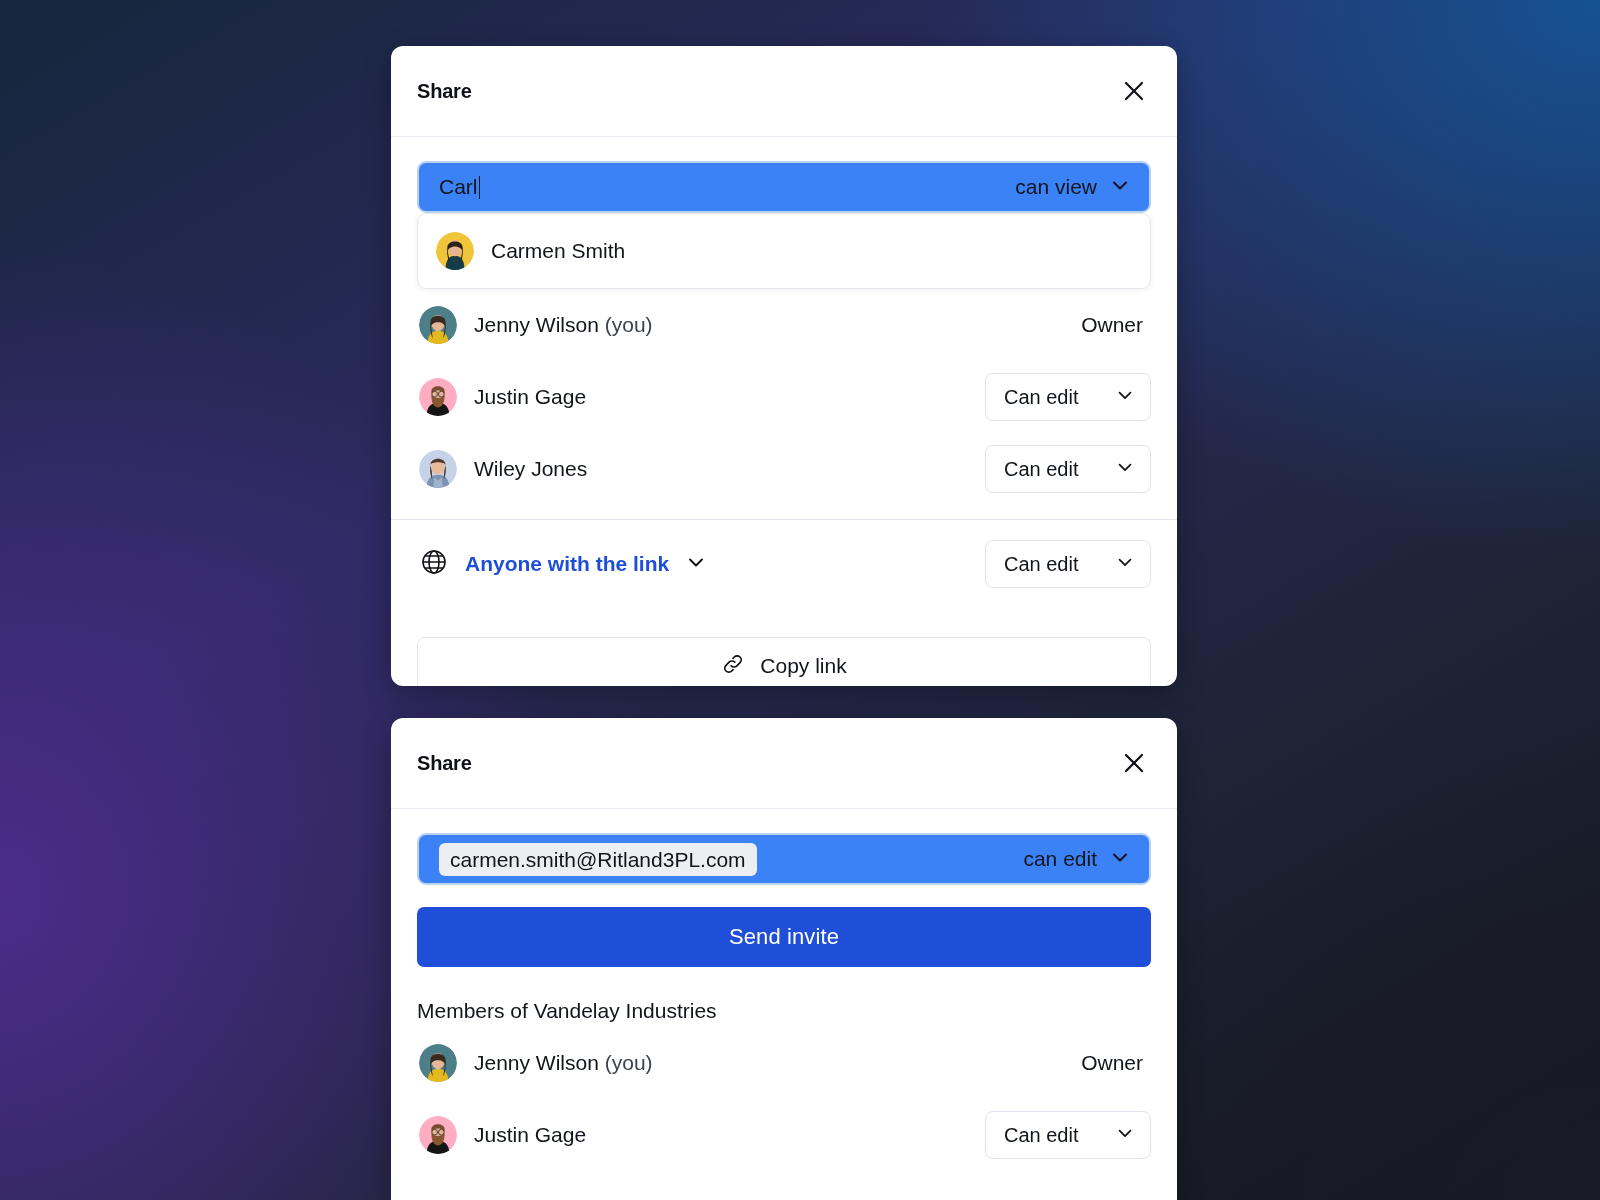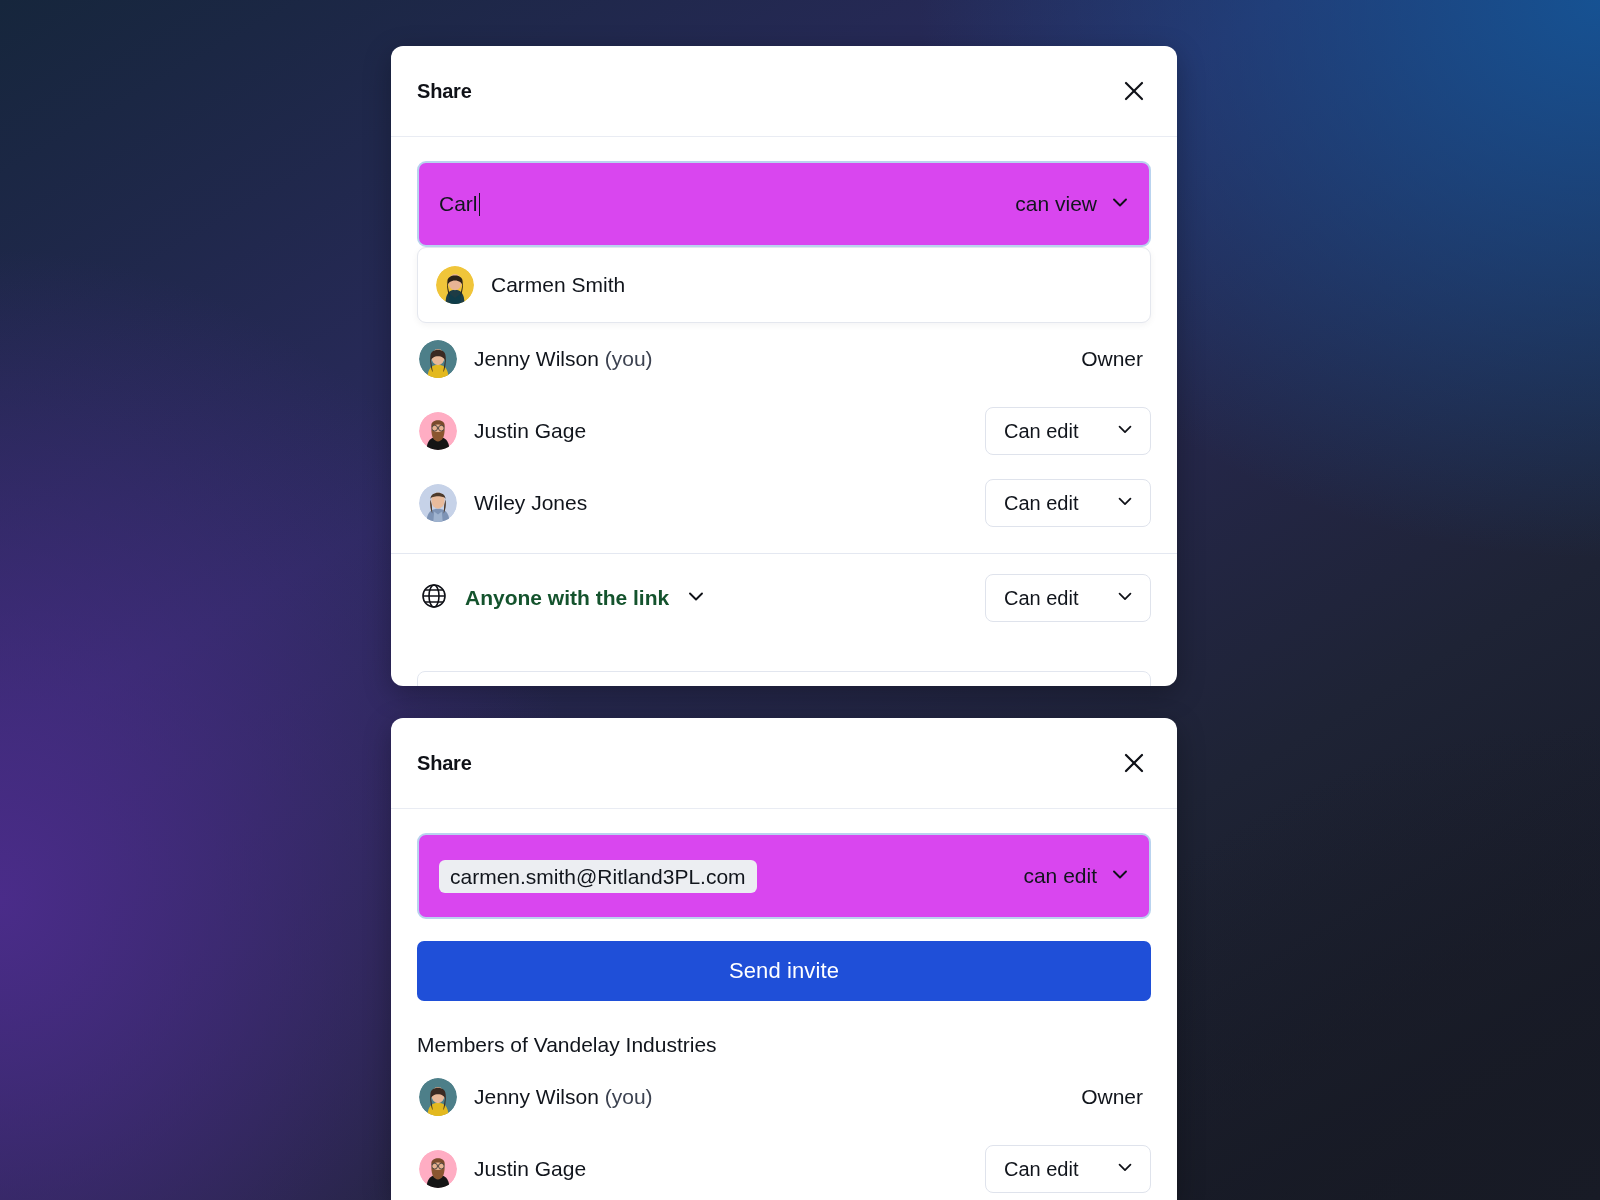--- a/index.html
+++ b/index.html
@@ -54,27 +54,27 @@
     cursor: pointer;
     background: none; border: none;
   }
   .close-btn svg { display: block; }
 
   
   .card-body { padding: 24px 26px 0 26px; }
 
   
   .invite-input {
-    height: 86px;
+    height: 52px;
     border: 2px solid #b9d3ef;
     border-radius: 9px;
     display: flex;
     align-items: center;
     padding: 0 18px 0 20px;
-    background: #d946ef;
+    background: #3b82f6;
     position: relative;
   }
   .invite-text {
     font-size: 21px;
     color: #11151c;
     flex: 1;
     display: flex;
     align-items: center;
   }
   .caret {
@@ -192,21 +192,21 @@
   .link-left {
     flex: 1;
     display: flex;
     align-items: center;
     gap: 16px;
     cursor: pointer;
   }
   .link-label {
     font-size: 21px;
     font-weight: 600;
-    color: #14532d;
+    color: #1d4ed8;
   }
 
   
   .copy-link-btn {
     height: 58px;
     border: 1px solid #e2e6ef;
     border-radius: 8px;
     background: #fff;
     display: flex;
     align-items: center;

